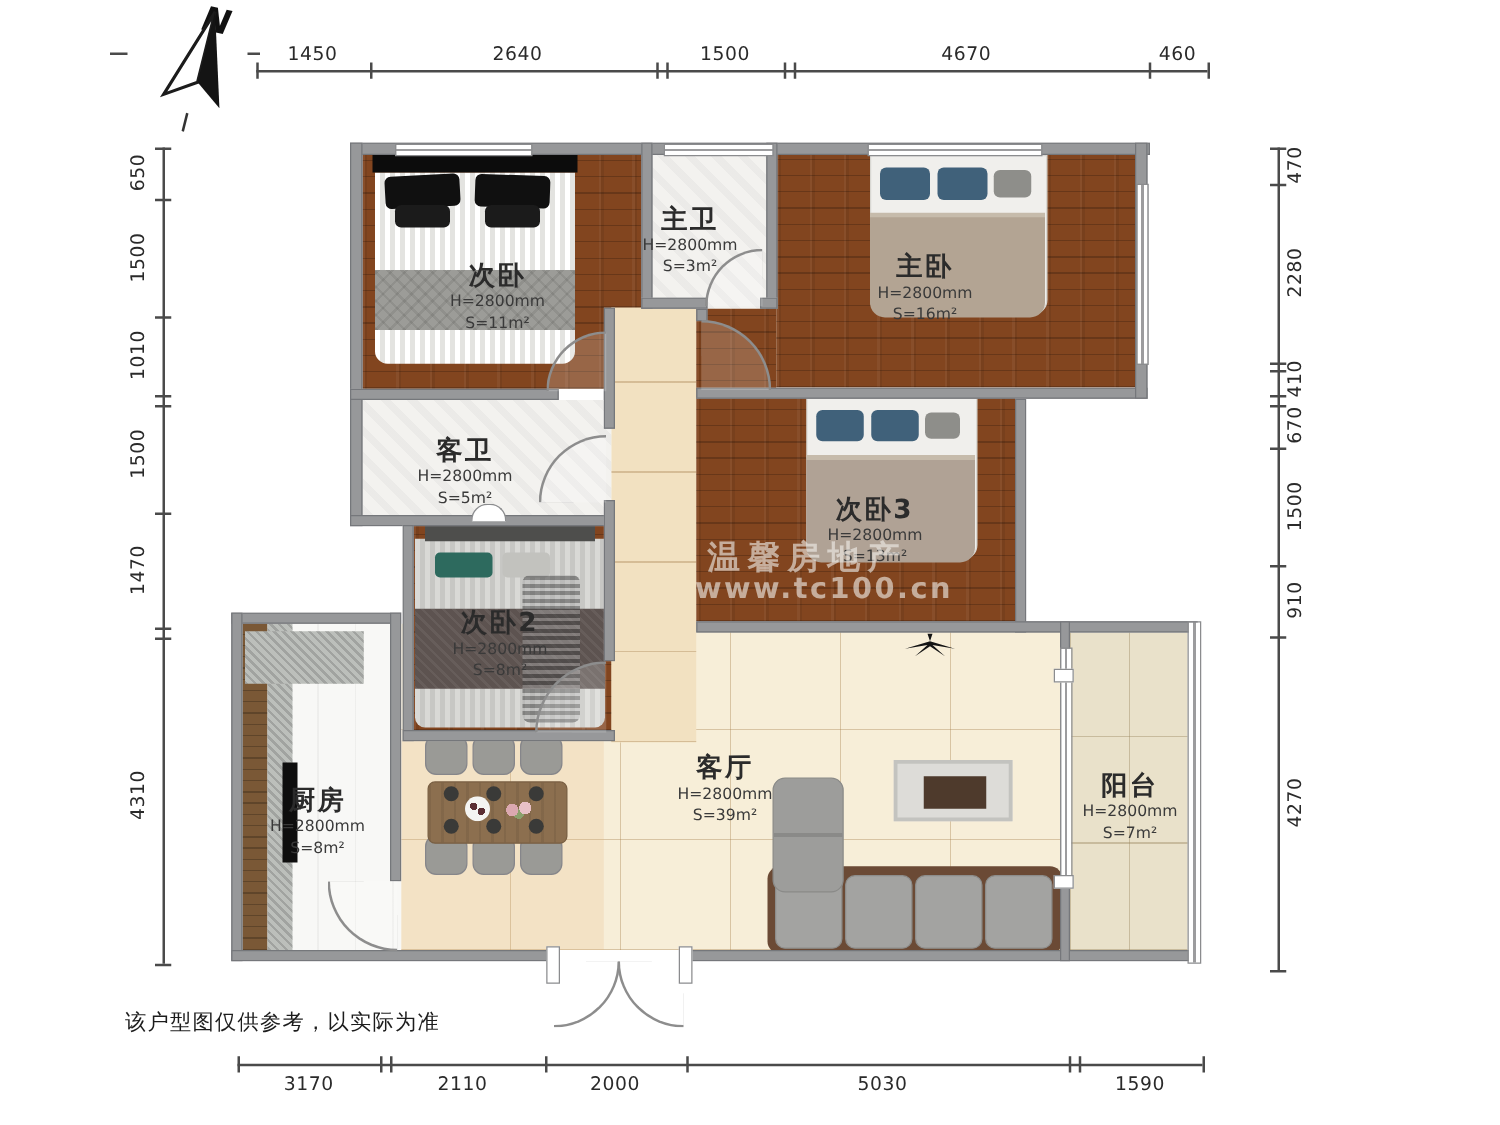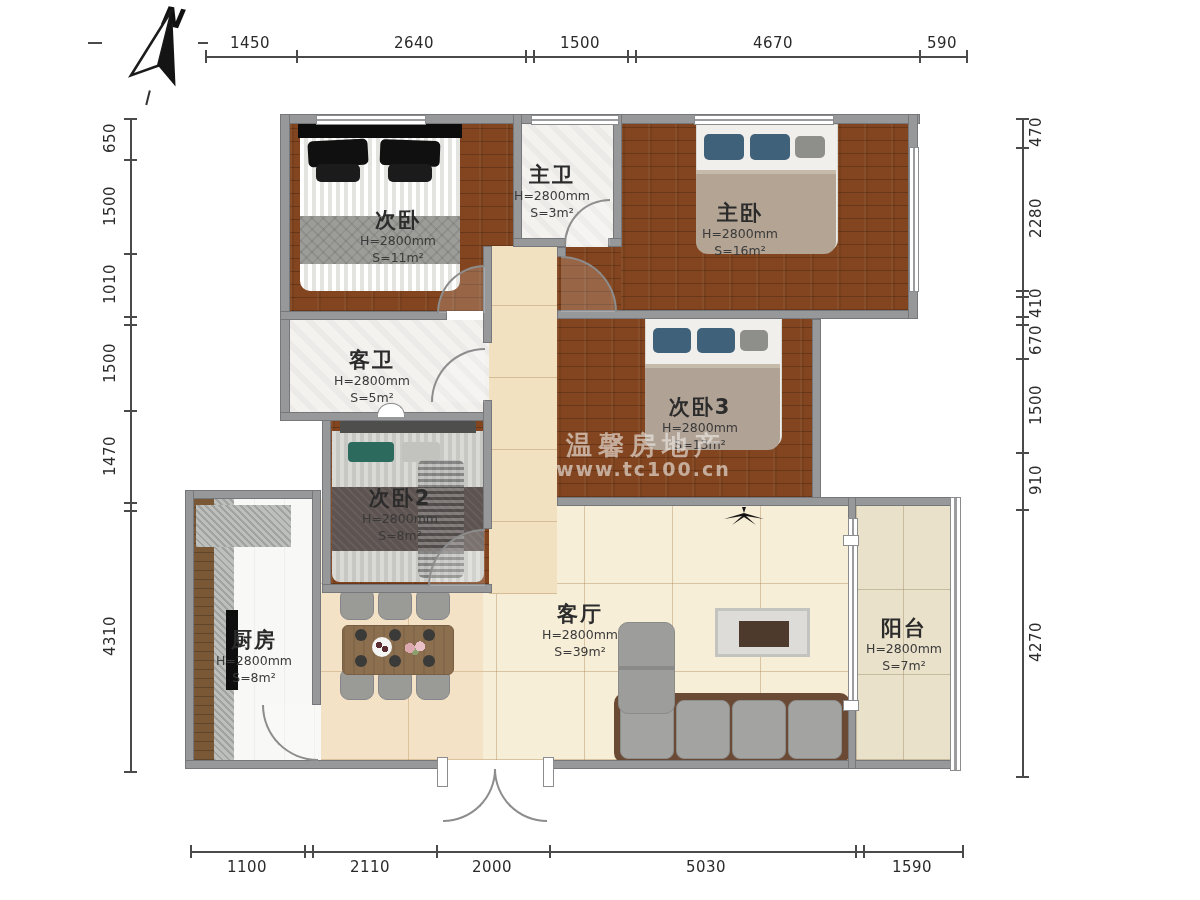--- a/index.html
+++ b/index.html
@@ -89,34 +89,34 @@
     <span class="tk tkv" style="left:525px;top:50px"></span>
     <span class="tk tkv" style="left:533px;top:50px"></span>
     <span class="tk tkv" style="left:627px;top:50px"></span>
     <span class="tk tkv" style="left:635px;top:50px"></span>
     <span class="tk tkv" style="left:919px;top:50px"></span>
     <span class="tk tkv" style="left:966px;top:50px"></span>
     <span class="dlab h" style="left:250px;top:34px">1450</span>
     <span class="dlab h" style="left:414px;top:34px">2640</span>
     <span class="dlab h" style="left:580px;top:34px">1500</span>
     <span class="dlab h" style="left:773px;top:34px">4670</span>
-    <span class="dlab h" style="left:942px;top:34px">590</span>
+    <span class="dlab h" style="left:942px;top:34px">460</span>
   </div>
 
   <div>
     <div class="dline" style="left:190px;top:851px;width:772px;height:1.5px"></div>
     <span class="tk tkv" style="left:190px;top:845px"></span>
     <span class="tk tkv" style="left:304px;top:845px"></span>
     <span class="tk tkv" style="left:312px;top:845px"></span>
     <span class="tk tkv" style="left:436px;top:845px"></span>
     <span class="tk tkv" style="left:549px;top:845px"></span>
     <span class="tk tkv" style="left:855px;top:845px"></span>
     <span class="tk tkv" style="left:863px;top:845px"></span>
     <span class="tk tkv" style="left:962px;top:845px"></span>
-    <span class="dlab h" style="left:247px;top:858px">1100</span>
+    <span class="dlab h" style="left:247px;top:858px">3170</span>
     <span class="dlab h" style="left:370px;top:858px">2110</span>
     <span class="dlab h" style="left:492px;top:858px">2000</span>
     <span class="dlab h" style="left:706px;top:858px">5030</span>
     <span class="dlab h" style="left:912px;top:858px">1590</span>
   </div>
 
   <div>
     <div class="dline" style="left:130px;top:118px;width:1.5px;height:653px"></div>
     <span class="tk tkh" style="left:124px;top:118px"></span>
     <span class="tk tkh" style="left:124px;top:159px"></span>
@@ -317,16 +317,17 @@
     <div class="rinfo">H=2800mm</div>
     <div class="rinfo">S=39m²</div>
   </div>
   <div class="rlabel" style="left:904px;top:616px">
     <div class="rname">阳台</div>
     <div class="rinfo">H=2800mm</div>
     <div class="rinfo">S=7m²</div>
   </div>
 
   <div class="wm" style="left:566px;top:428px;font-size:26px;letter-spacing:6px">温馨房地产</div>
-  <div class="wm" style="left:556px;top:458px;font-size:19px;letter-spacing:2px">www.tc100.cn</div>
-
+  <div class="wm" style="left:556px;top:458px;font-size:23px;letter-spacing:2px">www.tc100.cn</div>
+
+  <div class="disclaimer">该户型图仅供参考，以实际为准</div>
 
 </div>
 
 </body></html>

